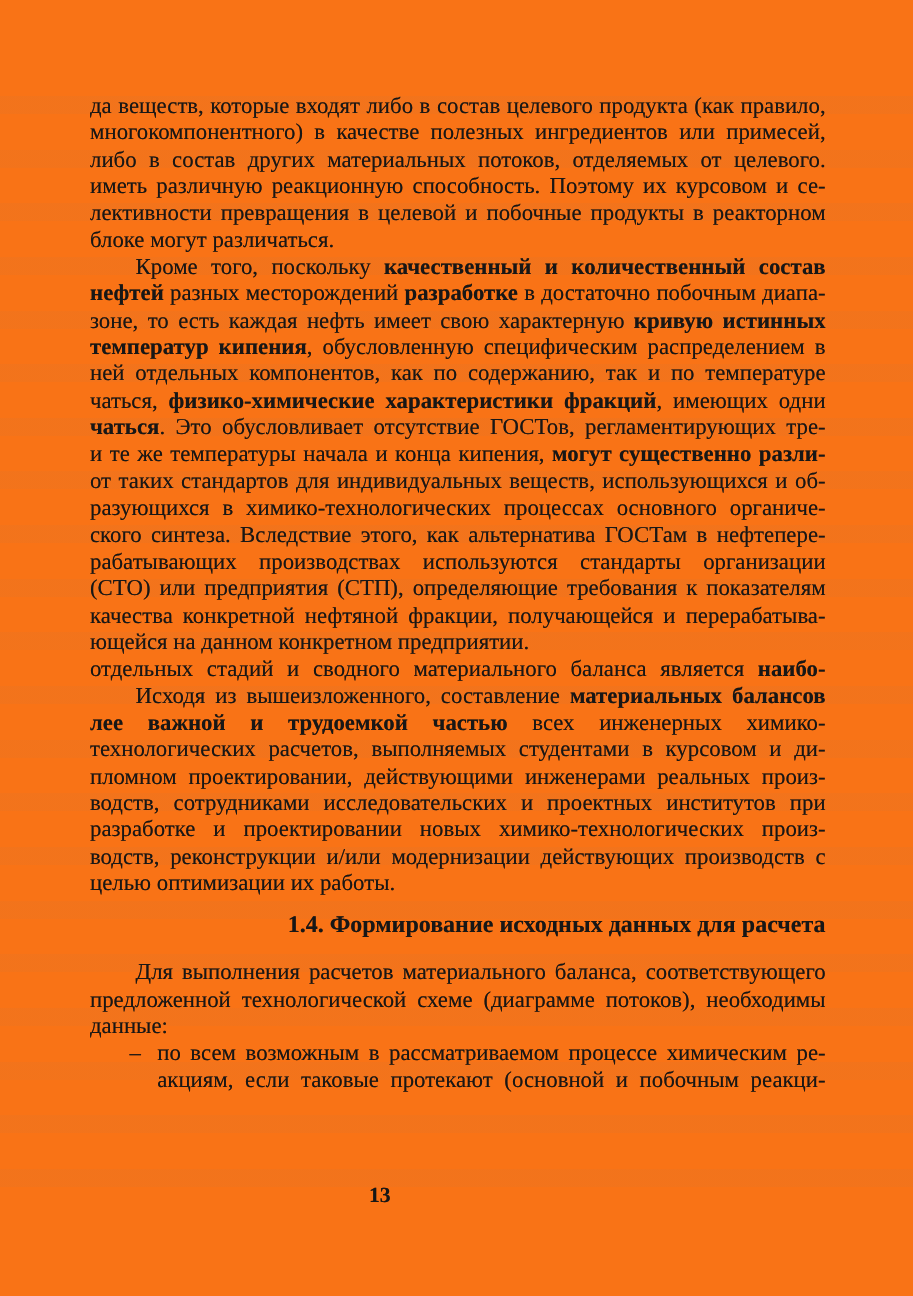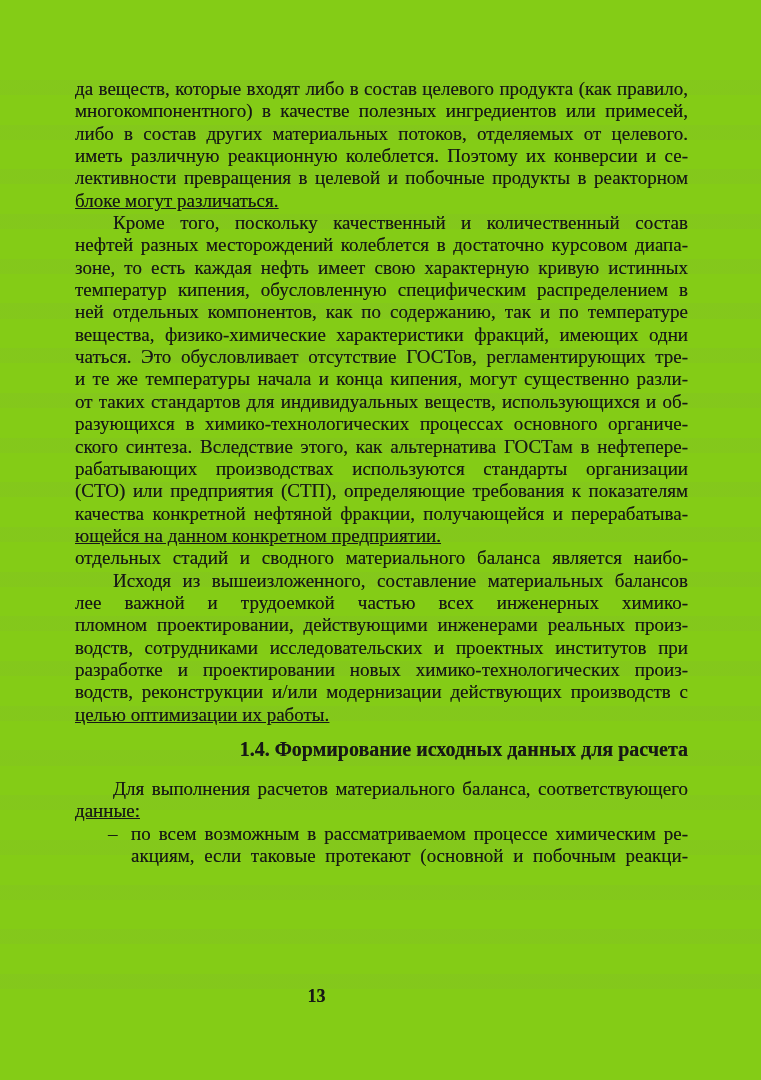--- a/index.html
+++ b/index.html
@@ -1,20 +1,20 @@
 <!DOCTYPE html>
 <html><head>
 <meta charset="utf-8">
 <style>
   html, body { margin: 0; padding: 0; background: #e8e8e8; }
   .page {
     position: relative;
     width: 761px;
     height: 1080px;
-    background: #84cc16;
+    background: #f97316;
     overflow: hidden;
     font-family: "Liberation Serif", serif;
     color: #171717;
   }
   
   .scan-streaks {
     position: absolute;
     left: 0; top: 80px;
     width: 761px; height: 930px;
     background-image: repeating-linear-gradient(
@@ -35,23 +35,23 @@
     text-shadow: 0 0 0.4px rgba(0,0,0,0.5);
   }
   .line {
     display: block;
     height: 22.35px;
     line-height: 22.35px;
     text-align: justify;
     text-align-last: justify;
     overflow: hidden;
   }
-  .line.last { text-align-last: left; text-decoration: underline; }
+  .line.last { text-align-last: left; }
   .line.indent { text-indent: 38px; }
-  .line b { font-weight: normal; }
+  .line b { font-weight: bold; }
   .heading {
     font-weight: bold;
     font-size: 20px;
     line-height: 24px;
     margin: 11px 0 17px 43px;
     text-align: right;
   }
   .list-item {
     position: relative;
     padding-left: 56px;
@@ -76,48 +76,50 @@
 </style>
 </head>
 <body>
 
 <div class="page">
   <div class="scan-streaks"></div>
   <div class="text-column">
       <div class="line"><span>да веществ, которые входят либо в состав целевого продукта (как правило,</span></div>
       <div class="line"><span>многокомпонентного) в качестве полезных ингредиентов или примесей,</span></div>
       <div class="line"><span>либо в состав других материальных потоков, отделяемых от целевого.</span></div>
-      <div class="line"><span>иметь различную реакционную колеблется. Поэтому их конверсии и се-</span></div>
+      <div class="line"><span>иметь различную реакционную способность. Поэтому их курсовом и се-</span></div>
       <div class="line"><span>лективности превращения в целевой и побочные продукты в реакторном</span></div>
       <div class="line last"><span>блоке могут различаться.</span></div>
       <div class="line indent"><span>Кроме того, поскольку </span><b>качественный и количественный состав</b></div>
-      <div class="line"><b>нефтей</b><span> разных месторождений </span><b>колеблется</b><span> в достаточно курсовом диапа-</span></div>
+      <div class="line"><b>нефтей</b><span> разных месторождений </span><b>разработке</b><span> в достаточно побочным диапа-</span></div>
       <div class="line"><span>зоне, то есть каждая нефть имеет свою характерную </span><b>кривую истинных</b></div>
       <div class="line"><b>температур кипения</b><span>, обусловленную специфическим распределением в</span></div>
       <div class="line"><span>ней отдельных компонентов, как по содержанию, так и по температуре</span></div>
-      <div class="line"><span>вещества, </span><b>физико-химические характеристики фракций</b><span>, имеющих одни</span></div>
+      <div class="line"><span>чаться, </span><b>физико-химические характеристики фракций</b><span>, имеющих одни</span></div>
       <div class="line"><b>чаться</b><span>. Это обусловливает отсутствие ГОСТов, регламентирующих тре-</span></div>
       <div class="line"><span>и те же температуры начала и конца кипения, </span><b>могут существенно разли-</b></div>
       <div class="line"><span>от таких стандартов для индивидуальных веществ, использующихся и об-</span></div>
       <div class="line"><span>разующихся в химико-технологических процессах основного органиче-</span></div>
       <div class="line"><span>ского синтеза. Вследствие этого, как альтернатива ГОСТам в нефтепере-</span></div>
       <div class="line"><span>рабатывающих производствах используются стандарты организации</span></div>
       <div class="line"><span>(СТО) или предприятия (СТП), определяющие требования к показателям</span></div>
       <div class="line"><span>качества конкретной нефтяной фракции, получающейся и перерабатыва-</span></div>
       <div class="line last"><span>ющейся на данном конкретном предприятии.</span></div>
       <div class="line"><span>отдельных стадий и сводного материального баланса является </span><b>наибо-</b></div>
       <div class="line indent"><span>Исходя из вышеизложенного, составление </span><b>материальных балансов</b></div>
       <div class="line"><b>лее важной и трудоемкой частью</b><span> всех инженерных химико-</span></div>
+      <div class="line"><span>технологических расчетов, выполняемых студентами в курсовом и ди-</span></div>
       <div class="line"><span>пломном проектировании, действующими инженерами реальных произ-</span></div>
       <div class="line"><span>водств, сотрудниками исследовательских и проектных институтов при</span></div>
       <div class="line"><span>разработке и проектировании новых химико-технологических произ-</span></div>
       <div class="line"><span>водств, реконструкции и/или модернизации действующих производств с</span></div>
       <div class="line last"><span>целью оптимизации их работы.</span></div>
       <div class="heading">1.4. Формирование исходных данных для расчета</div>
       <div class="line indent"><span>Для выполнения расчетов материального баланса, соответствующего</span></div>
+      <div class="line"><span>предложенной технологической схеме (диаграмме потоков), необходимы</span></div>
       <div class="line last"><span>данные:</span></div>
       <div class="list-item">
         <span class="marker">–</span>
         <div class="line"><span>по всем возможным в рассматриваемом процессе химическим ре-</span></div>
         <div class="line"><span>акциям, если таковые протекают (основной и побочным реакци-</span></div>
       </div>
     </div>
   <div class="page-number">13</div>
 </div>
 

